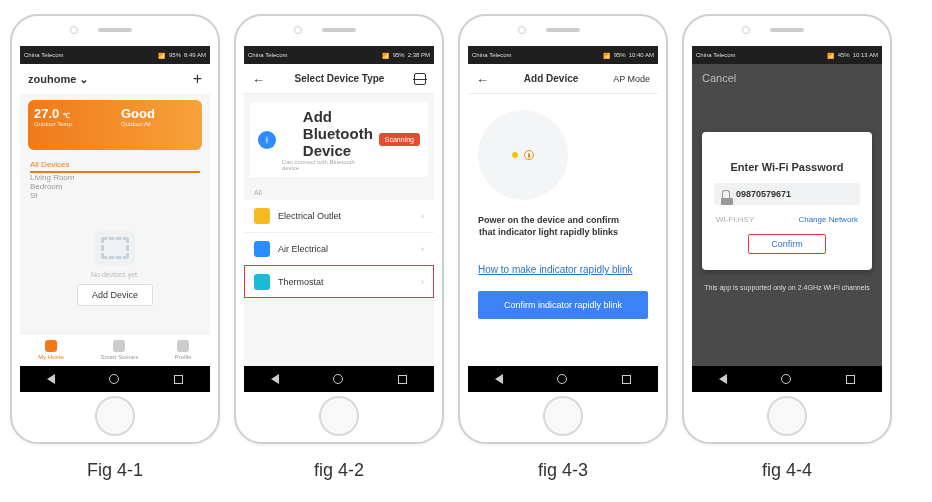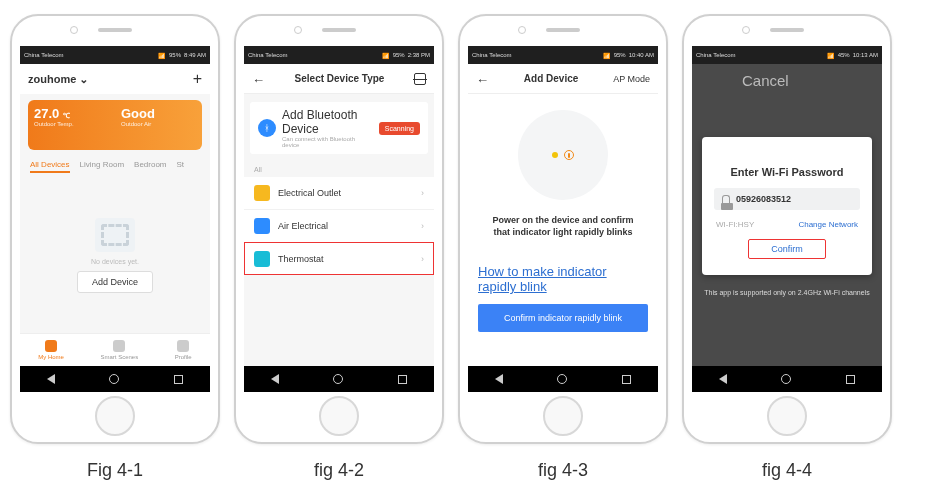--- a/index.html
+++ b/index.html
@@ -30,68 +30,68 @@
 
   
   .topbar1 { background:#fff; display:flex; justify-content:space-between; align-items:center;
     padding:6px 8px; font-weight:600; font-size:11px;}
   .plus { font-size:16px; font-weight:400;}
   .card-orange { margin:6px 8px; height:50px; border-radius:6px;
     background:linear-gradient(90deg,#f07a1a,#f8a13a); color:#fff; display:flex; }
   .co-cell { flex:1; padding:6px 6px; }
   .co-big { font-size:13px; font-weight:600;}
   .co-sub { font-size:6px; opacity:.85;}
-  .tabs1 { display:flex; gap:10px; padding:4px 10px; font-size:8px; color:#999;}
+  .tabs1 { display:flex; padding:4px 10px; font-size:8px; color:#999;flex-direction:column;}
   .tabs1 .act { color:#f07a1a; border-bottom:2px solid #f07a1a; padding-bottom:2px;}
   .empty { flex:1; display:flex; flex-direction:column; align-items:center; justify-content:center; gap:6px;}
   .empty-ill { width:40px;height:34px;background:#eef2f5;border-radius:4px; position:relative;}
   .empty-ill::after{content:"";position:absolute;inset:6px;border:3px dashed #c9d2d9;border-radius:3px;}
   .empty-txt { font-size:7px; color:#bbb;}
   .btn-outline { padding:5px 14px; font-size:9px; background:#fff; border:1px solid #ddd; border-radius:3px;}
   .bottomtabs { display:flex; justify-content:space-around; padding:6px 0; background:#fff; border-top:1px solid #eee;}
   .bt { display:flex; flex-direction:column; align-items:center; font-size:6px; color:#999; gap:2px;}
   .bt.act { color:#f07a1a;}
   .bt .ic { width:12px;height:12px;border-radius:3px;background:#ccc;}
   .bt.act .ic { background:#f07a1a;}
 
   
   .hdr { background:#fff; display:flex; align-items:center; justify-content:space-between;
     padding:7px 8px; font-weight:700; font-size:10px; border-bottom:1px solid #eee;}
   .hdr .mid{flex:1;text-align:center;}
   .btrow { background:#fff; margin:8px 6px; padding:6px 8px; display:flex; align-items:center; gap:6px;
     border-radius:3px;}
   .ic-circ { width:18px;height:18px;border-radius:50%; display:flex;align-items:center;justify-content:center;color:#fff;font-size:9px;}
   .btrow .txts{flex:1;}
-  .btrow .t1{font-size:12px;font-weight:400;}
+  .btrow .t1{font-size:15px;font-weight:700;margin-left:21px;}
   .btrow .t2{font-size:6px;color:#aaa;}
   .pill { background:#e84a2e;color:#fff;font-size:7px;padding:3px 6px;border-radius:3px;}
   .sect { font-size:7px;color:#aaa;padding:4px 10px;}
   .devrow { background:#fff;padding:8px 10px;display:flex;align-items:center;gap:8px;}
   .devrow + .devrow { border-top:1px solid #f1f1f1;}
   .devrow .dn{flex:1;font-size:9px;}
   .devrow .chev{color:#bbb;}
   .ic-sq{width:16px;height:16px;border-radius:3px;}
   .hl-red { outline:1.5px solid #e33; outline-offset:-1px;}
   .flex1{flex:1;}
 
   
-  .body3{flex:1;background:#fff;display:flex;flex-direction:column;align-items:center;padding:10px 10px;}
+  .body3{flex:1;background:#fff;display:flex;flex-direction:column;align-items:flex-start;padding:10px 10px;}
   .bigcirc{width:90px;height:90px;border-radius:50%;background:#f4f5f6;margin:6px 0 14px 0;
     display:flex;align-items:center;justify-content:center;gap:6px;}
   .dot-y{width:6px;height:6px;border-radius:50%;background:#f2c40a;}
   .dot-o{width:10px;height:10px;border-radius:50%;border:1.5px solid #f28a18;
     display:flex;align-items:center;justify-content:center;}
   .dot-o::after{content:"";width:2px;height:5px;background:#f28a18;border-radius:1px;}
   .p-main{font-size:9px;font-weight:700;text-align:center;line-height:1.35;margin-bottom:26px;}
-  .lnk{color:#2d6fd1;font-size:13px;text-decoration:underline;margin-bottom:10px;}
+  .lnk{color:#2d6fd1;font-size:10px;text-decoration:underline;margin-bottom:16px;}
   .btn-orange{width:100%;background:#3b82f6;color:#fff;text-align:center;padding:9px 0;font-size:9px;border-radius:2px;}
 
   
   .dark{flex:1;background:#4a4a4a;display:flex;flex-direction:column;}
-  .cancel{color:#bbb;font-size:15px;padding:8px 10px;margin-left:40px;}
+  .cancel{color:#bbb;font-size:11px;padding:8px 10px;}
   .card-w{background:#fff;margin:40px 10px 8px 10px;border-radius:4px;padding:14px 12px 16px 12px;
     display:flex;flex-direction:column;align-items:center;box-shadow:0 2px 6px rgba(0,0,0,.3);}
   .card-w .tt{font-size:11px;font-weight:700;margin-bottom:10px;margin-top:15px;}
   .pwfield{width:100%;background:#f0f1f2;border-radius:3px;padding:6px 8px;display:flex;align-items:center;gap:6px;font-size:9px;font-weight:600;}
   .pwfield .lock{width:8px;height:9px;border:1px solid #999;border-bottom:none;border-radius:3px 3px 0 0;position:relative;}
   .pwfield .lock::after{content:"";position:absolute;left:-2px;top:7px;width:12px;height:7px;background:#999;border-radius:1px;}
   .netrow{width:100%;display:flex;justify-content:space-between;padding:10px 2px;font-size:8px;}
   .netrow .n1{color:#aaa;}
   .netrow .n2{color:#2d6fd1;margin-left:20px;}
   .btn-confirm{padding:4px 22px;font-size:9px;color:#2d6fd1;border:1.5px solid #e33;border-radius:2px;}
@@ -281,21 +281,21 @@
               <span>45%</span>
               <span>10:13 AM</span>
             </div>
         </div>
         <div class="dark">
           <div class="cancel">Cancel</div>
           <div class="card-w">
             <div class="tt">Enter Wi-Fi Password</div>
             <div class="pwfield">
               <span class="lock"></span>
-              <span>05926083512</span>
+              <span>09870579671</span>
             </div>
             <div class="netrow">
               <span class="n1">WI-FI:HSY</span>
               <span class="n2">Change Network</span>
             </div>
             <div class="btn-confirm">Confirm</div>
           </div>
           <div class="foot-note">This app is supported only on 2.4GHz Wi-Fi channels</div>
         </div>
         <div class="navbar">

